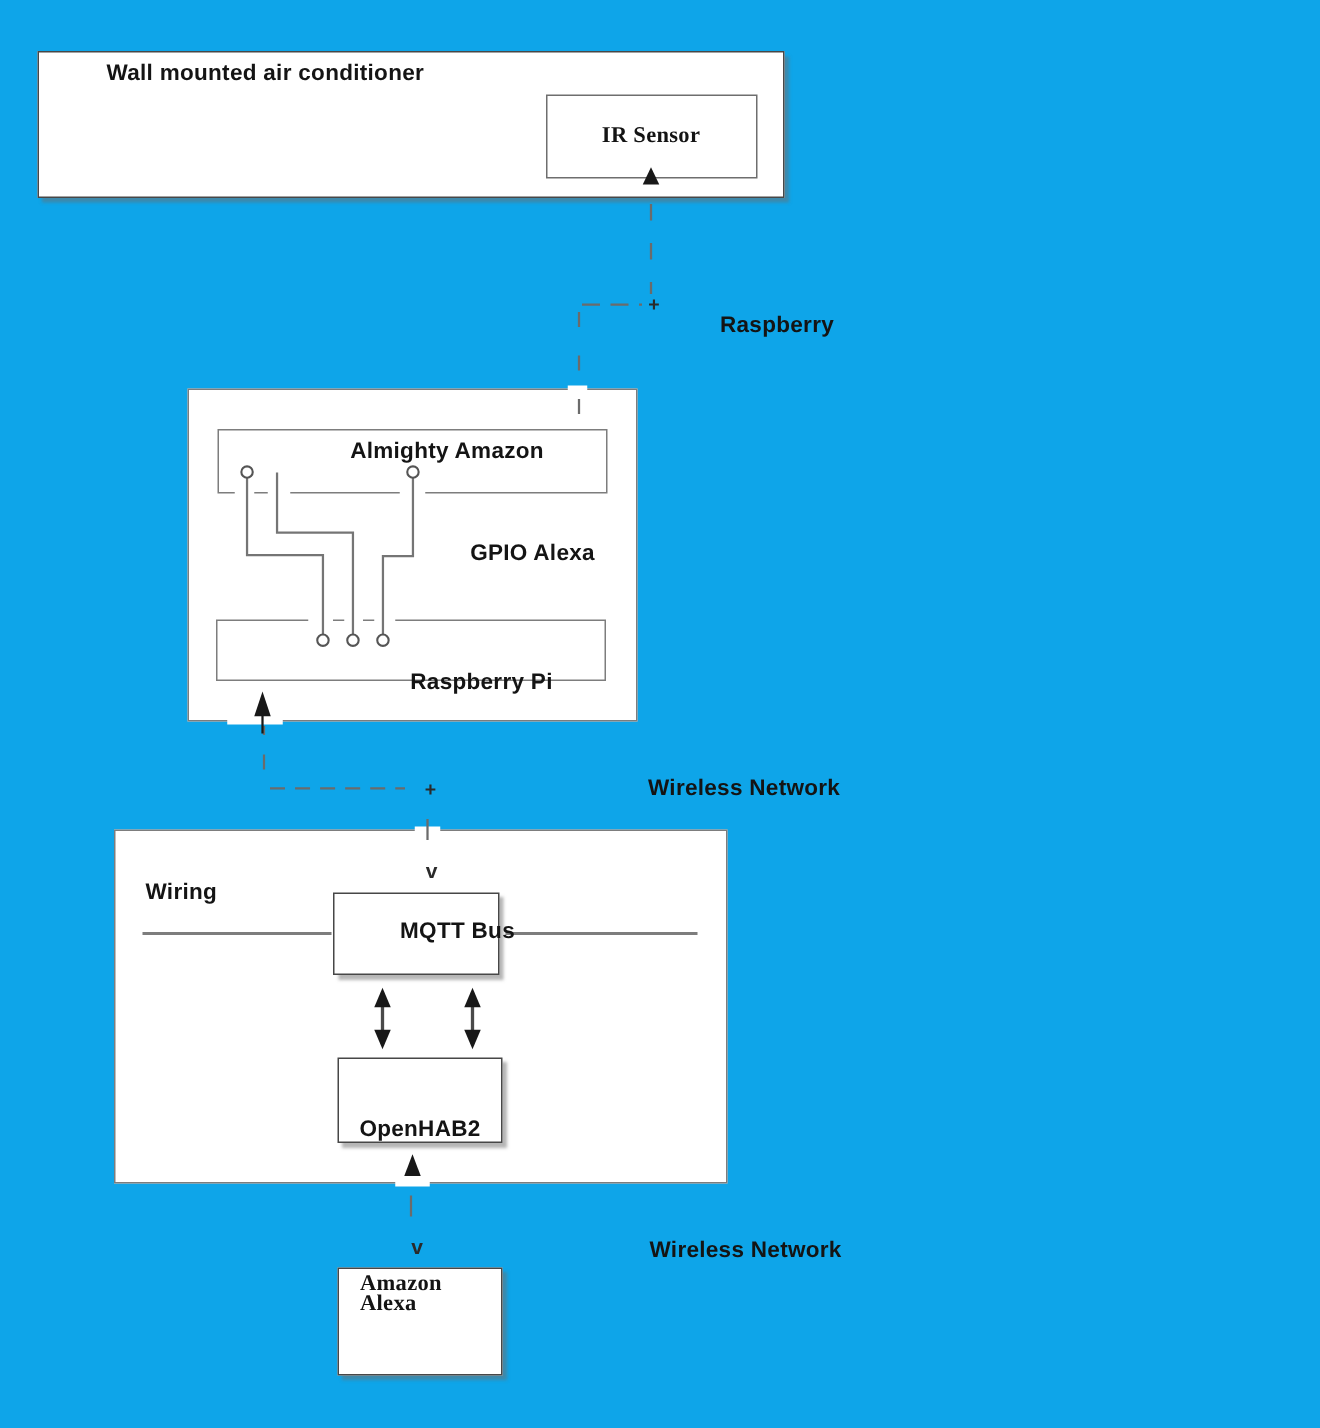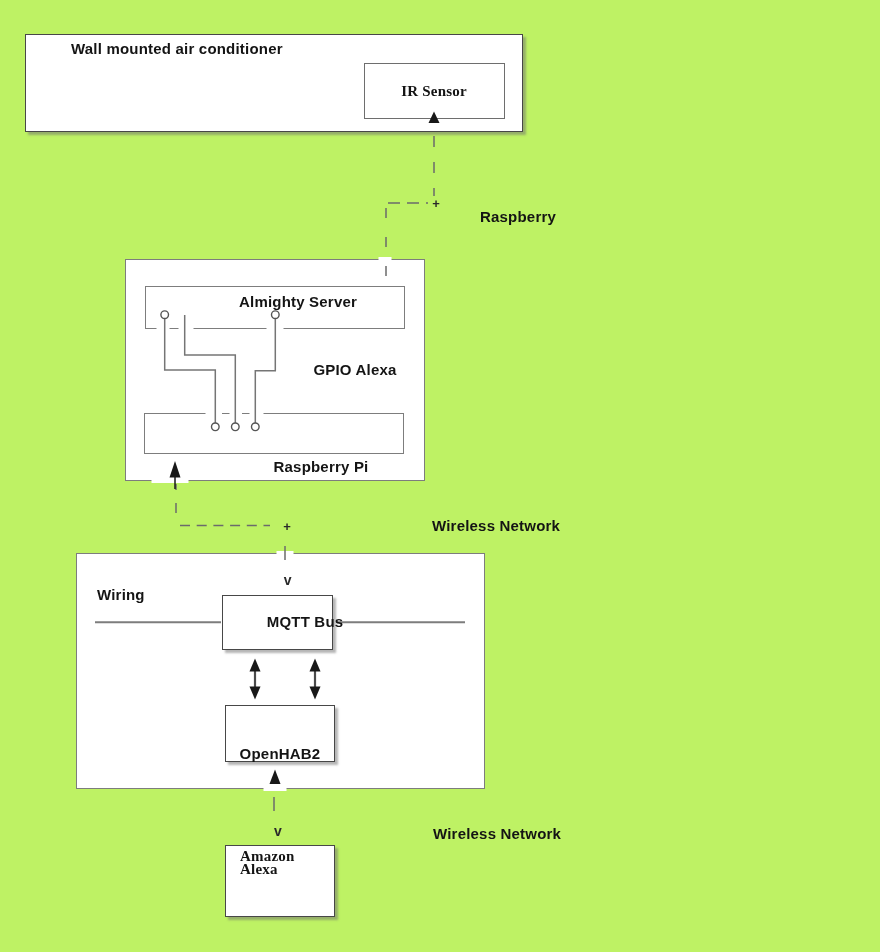--- a/index.html
+++ b/index.html
@@ -1,16 +1,16 @@
 <!DOCTYPE html>
 <html><head>
 <meta charset="utf-8">
 <style>
   html,body{margin:0;padding:0;background:#fff;}
-  #canvas{position:relative;width:880px;height:952px;background:#bef264;overflow:hidden;
+  #canvas{position:relative;width:880px;height:952px;background:#0ea5e9;overflow:hidden;
           font-family:"Liberation Sans", sans-serif;}
   .box{position:absolute;background:#fff;border:1.5px solid #474747;box-sizing:border-box;}
   .box.gray{border:1.4px solid #7d7d7d;}
   .box.midgray{border:1.4px solid #6e6e6e;}
   .box.shadow{box-shadow:3px 3px 2px rgba(110,110,110,0.5);}
   svg.overlay{position:absolute;left:0;top:0;pointer-events:none;}
   .lbl{position:absolute;font-weight:600;font-size:15px;color:#141414;
        letter-spacing:0.2px;white-space:nowrap;}
   .lbl.center{transform:translate(-50%,-50%);}
   .marker{position:absolute;font-weight:600;color:#2a2a2a;transform:translate(-50%,-50%);}
@@ -97,23 +97,23 @@
       <polygon points="255,699.5 249.5,686.5 260.5,686.5" fill="#181818"></polygon>
       <path d="M315 666 V692" stroke="#4a4a4a" stroke-width="2.2"></path>
       <polygon points="315,658.5 309.5,671.5 320.5,671.5" fill="#181818"></polygon>
       <polygon points="315,699.5 309.5,686.5 320.5,686.5" fill="#181818"></polygon>
     </g>
   </svg>
 
   <div class="lbl" style="left:71px;top:40px;">Wall mounted air conditioner</div>
   <div class="lbl center" style="left:434px;top:91px;font-family:Liberation Serif, serif;">IR Sensor</div>
 
-  <div class="lbl center" style="left:298px;top:301px;">Almighty Server</div>
+  <div class="lbl center" style="left:298px;top:301px;">Almighty Amazon</div>
   <div class="lbl center" style="left:355px;top:369px;">GPIO Alexa</div>
-  <div class="lbl center" style="left:321px;top:466px;text-align:right;">Raspberry Pi</div>
+  <div class="lbl center" style="left:321px;top:455px;text-align:right;">Raspberry Pi</div>
 
   <div class="lbl" style="left:97px;top:586px;">Wiring</div>
   <div class="lbl center" style="left:276px;top:621px;margin-left:29px;">MQTT Bus</div>
   <div class="lbl center" style="left:280px;top:732px;margin-top:21px;">OpenHAB2</div>
   <div class="lbl wrap2" style="left:240px;top:850px;font-family:Liberation Serif, serif;">Amazon Alexa</div>
 
   <div class="lbl" style="left:480px;top:208px;">Raspberry</div>
   <div class="lbl" style="left:432px;top:517px;">Wireless Network</div>
   <div class="lbl" style="left:433px;top:825px;">Wireless Network</div>
 

